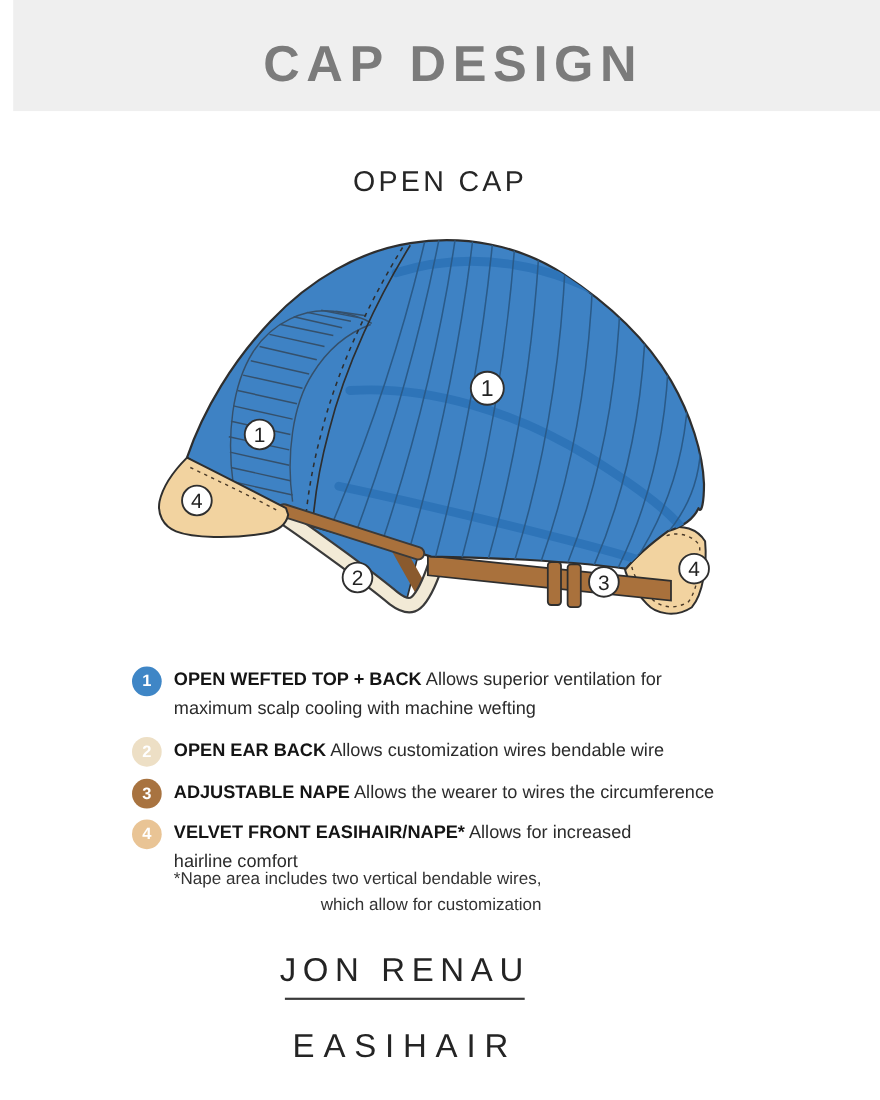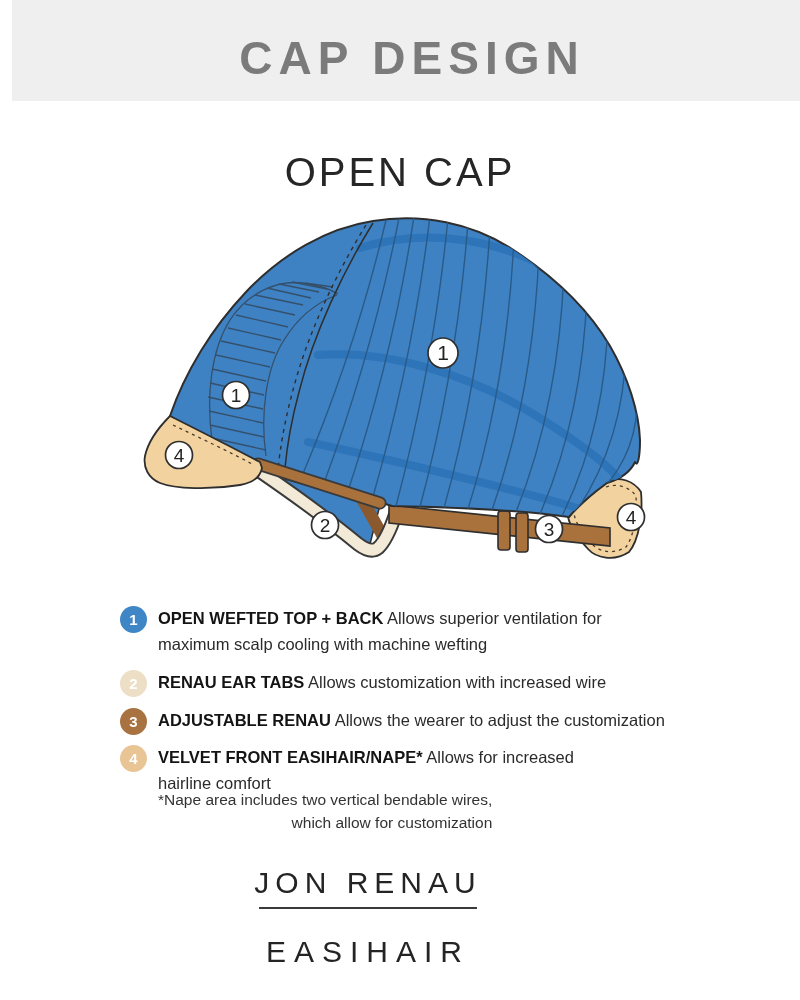--- a/index.html
+++ b/index.html
@@ -12,21 +12,21 @@
     position:absolute;top:0;left:12px;width:800px;height:101px;
     background:var(--header-bg,#efefef);
   }
   .header-title{
     width:100%;text-align:center;line-height:116px;
     font-size:46px;font-weight:700;letter-spacing:6px;
     color:var(--header-text,#7b7b7b);
   }
   .subtitle{
     position:absolute;top:150px;left:0;width:800px;text-align:center;
-    font-size:40px;font-weight:400;letter-spacing:3px;color:var(--text-dark,#262626);
+    font-size:26px;font-weight:400;letter-spacing:3px;color:var(--text-dark,#262626);
   }
   .diagram-svg{position:absolute;left:140px;top:200px;width:530px;height:380px;}
   .diagram-svg text{
     font-family:"Liberation Sans", sans-serif;fill:#232323;font-weight:400;
   }
   .legend-row{position:absolute;left:120px;width:565px;}
   .lnum{
     position:absolute;left:0;top:1px;width:27px;height:27px;border-radius:50%;
     color:#ffffff;font-size:15px;font-weight:700;text-align:center;line-height:27px;
   }
@@ -148,25 +148,25 @@
   </g>
 </svg>
 
 <div class="legend-row" style="top:605px">
   <div class="lnum" style="background-color: rgb(63, 134, 198);">1</div>
   <div class="ltext"><span class="lhead">OPEN WEFTED TOP + BACK</span> <span class="ldesc">Allows superior ventilation for
 maximum scalp cooling with machine wefting</span></div>
 </div>
 <div class="legend-row" style="top:669px">
   <div class="lnum" style="background-color: rgb(237, 223, 197);">2</div>
-  <div class="ltext"><span class="lhead">RENAU EAR TABS</span> <span class="ldesc">Allows customization with increased wire</span></div>
+  <div class="ltext"><span class="lhead">OPEN EAR BACK</span> <span class="ldesc">Allows customization wires bendable wire</span></div>
 </div>
 <div class="legend-row" style="top:707px">
   <div class="lnum" style="background-color: rgb(168, 115, 64);">3</div>
-  <div class="ltext"><span class="lhead">ADJUSTABLE RENAU</span> <span class="ldesc">Allows the wearer to adjust the customization</span></div>
+  <div class="ltext"><span class="lhead">ADJUSTABLE NAPE</span> <span class="ldesc">Allows the wearer to wires the circumference</span></div>
 </div>
 <div class="legend-row" style="top:744px">
   <div class="lnum" style="background-color: rgb(233, 196, 149);">4</div>
   <div class="ltext"><span class="lhead">VELVET FRONT EASIHAIR/NAPE*</span> <span class="ldesc">Allows for increased
 hairline comfort</span></div>
 </div>
 
 <div class="footnote">*Nape area includes two vertical bendable wires,
  which allow for customization</div>
 

